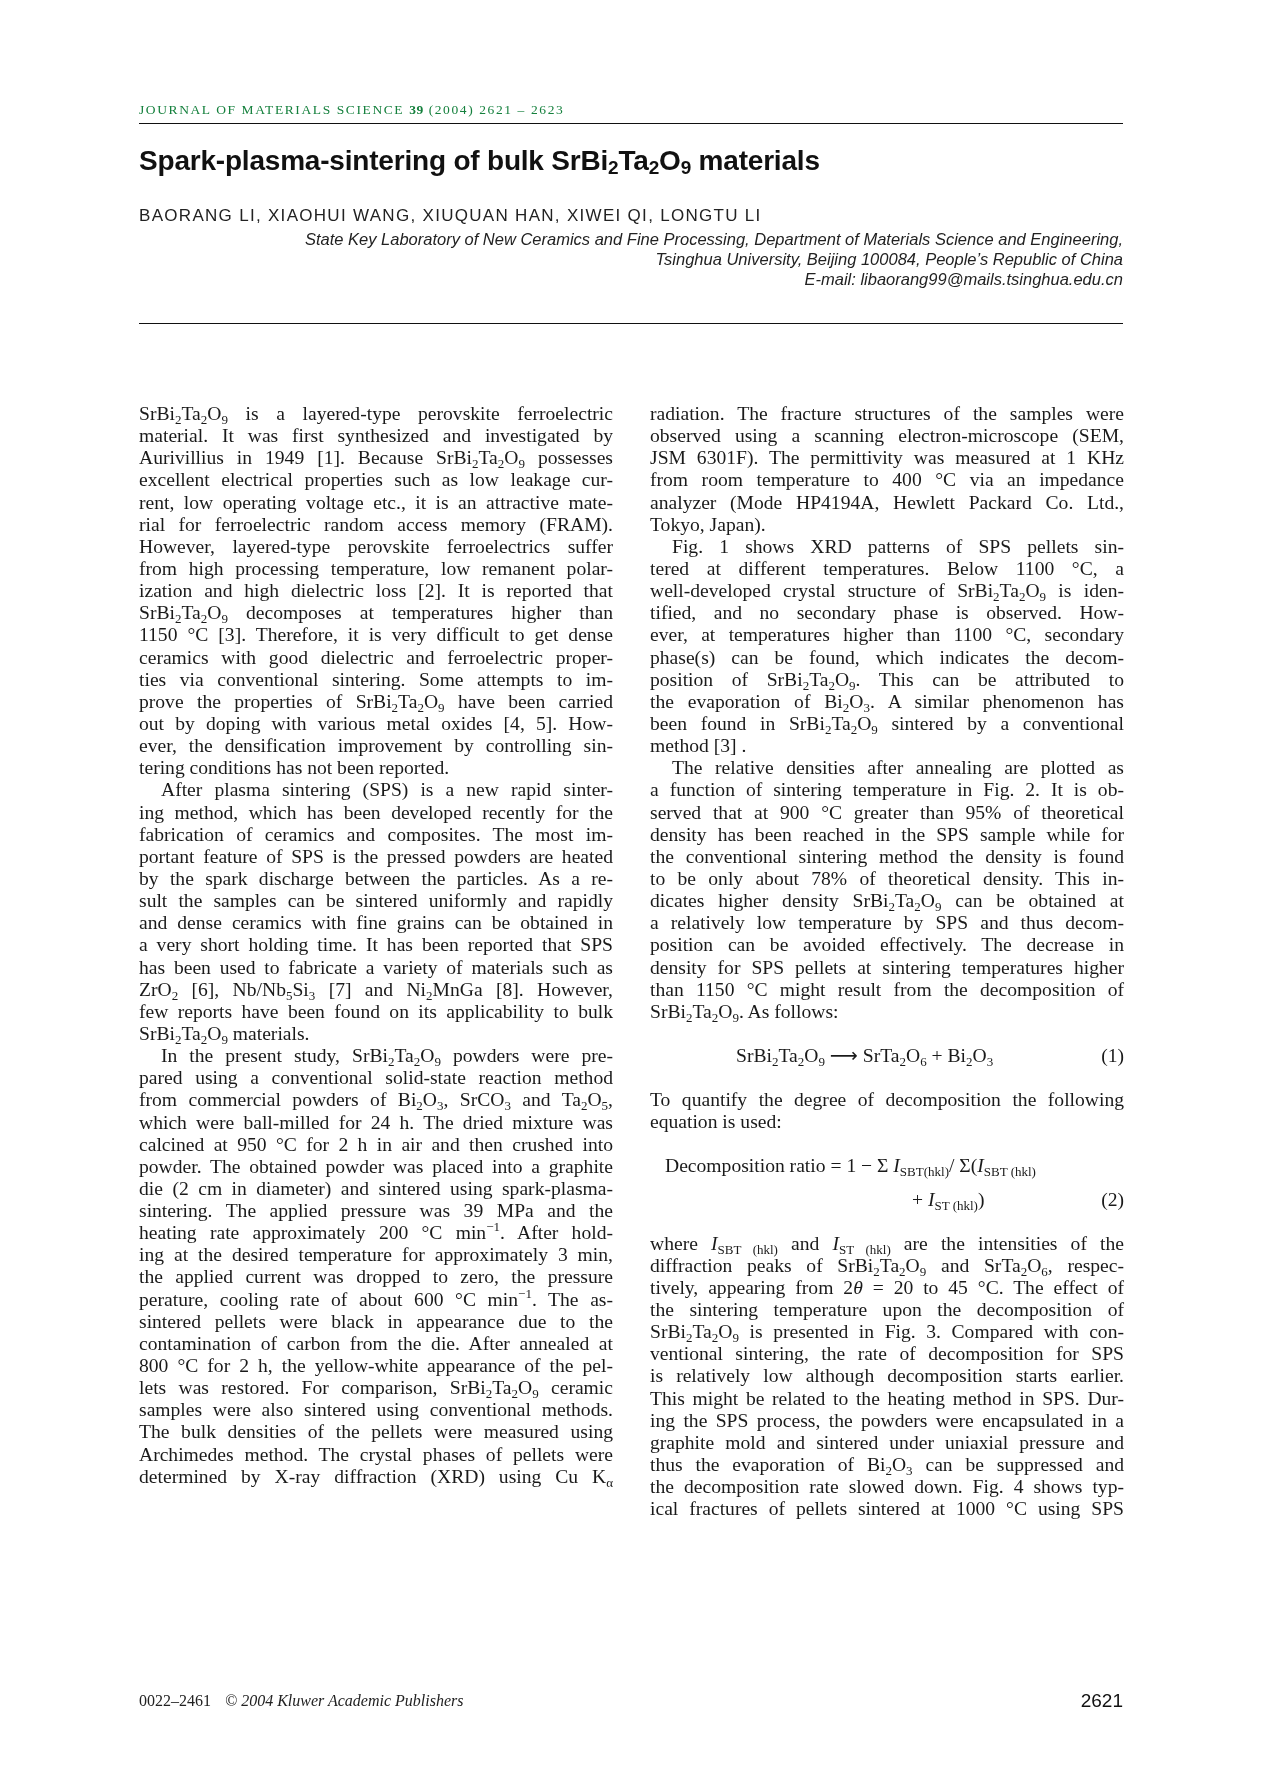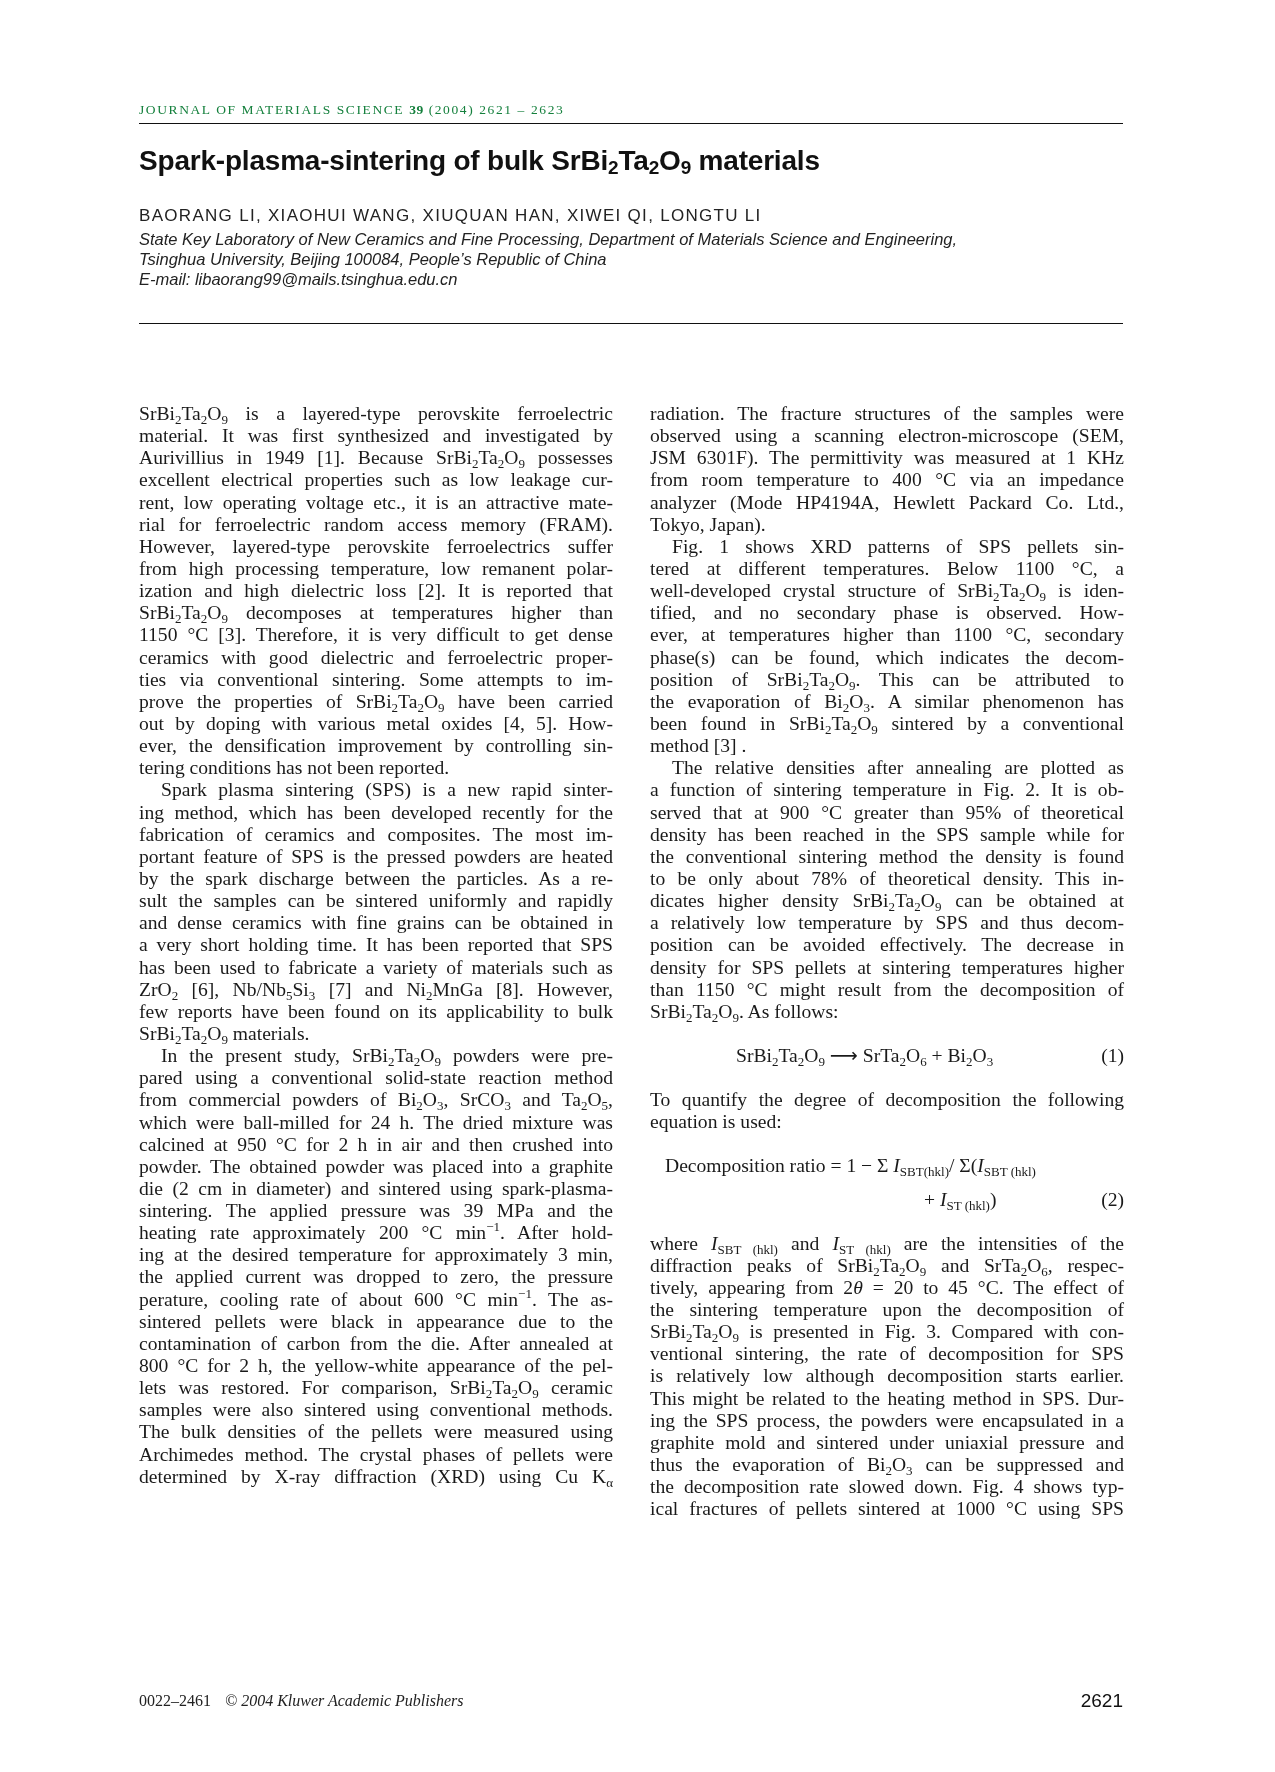--- a/index.html
+++ b/index.html
@@ -24,21 +24,21 @@
   .title sub { font-size: 19px; vertical-align: -4px; line-height: 0; }
 
   .authors {
     position: absolute; left: 139px; top: 206px; width: 984px;
     font-family: "Liberation Sans", sans-serif; font-size: 17px; letter-spacing: 1.3px; color: #222;
   }
   .affil {
     position: absolute; left: 139px; top: 229px; width: 984px;
     font-family: "Liberation Sans", sans-serif; font-style: italic; font-size: 16.5px; line-height: 20px; color: #222;
   }
-  .affil div { white-space: nowrap; }
+  .affil div { white-space: nowrap; text-align: right; }
 
   .col {
     position: absolute; top: 403px; width: 474px;
     font-family: "Liberation Serif", serif; font-size: 19.6px; line-height: 22.15px; color: #1a1a1a;
   }
   .col.left { left: 139px; }
   .col.right { left: 650px; }
   .ln { text-align: justify; text-align-last: justify; white-space: nowrap; height: 22.15px; overflow: visible; }
   .ln.last { text-align-last: left; }
   .ln.indent { text-indent: 22px; }
@@ -94,21 +94,21 @@
       <div class="ln">from high processing temperature, low remanent polar-</div>
       <div class="ln">ization and high dielectric loss [2]. It is reported that</div>
       <div class="ln">SrBi<sub>2</sub>Ta<sub>2</sub>O<sub>9</sub> decomposes at temperatures higher than</div>
       <div class="ln">1150 °C [3]. Therefore, it is very difficult to get dense</div>
       <div class="ln">ceramics with good dielectric and ferroelectric proper-</div>
       <div class="ln">ties via conventional sintering. Some attempts to im-</div>
       <div class="ln">prove the properties of SrBi<sub>2</sub>Ta<sub>2</sub>O<sub>9</sub> have been carried</div>
       <div class="ln">out by doping with various metal oxides [4, 5]. How-</div>
       <div class="ln">ever, the densification improvement by controlling sin-</div>
       <div class="ln last">tering conditions has not been reported.</div>
-      <div class="ln indent">Spark plasma sintering (SPS) is a new rapid sinter-</div>
+      <div class="ln indent">After plasma sintering (SPS) is a new rapid sinter-</div>
       <div class="ln">ing method, which has been developed recently for the</div>
       <div class="ln">fabrication of ceramics and composites. The most im-</div>
       <div class="ln">portant feature of SPS is the pressed powders are heated</div>
       <div class="ln">by the spark discharge between the particles. As a re-</div>
       <div class="ln">sult the samples can be sintered uniformly and rapidly</div>
       <div class="ln">and dense ceramics with fine grains can be obtained in</div>
       <div class="ln">a very short holding time. It has been reported that SPS</div>
       <div class="ln">has been used to fabricate a variety of materials such as</div>
       <div class="ln">ZrO<sub>2</sub> [6], Nb/Nb<sub>5</sub>Si<sub>3</sub> [7] and Ni<sub>2</sub>MnGa [8]. However,</div>
       <div class="ln">few reports have been found on its applicability to bulk</div>
@@ -171,21 +171,21 @@
       <div class="gap"></div>
       <div class="ln">To quantify the degree of decomposition the following</div>
       <div class="ln last">equation is used:</div>
       <div class="gap"></div>
       <div class="eq">
         <span class="body" style="left: 15px;">Decomposition ratio = 1 − Σ <i>I</i><sub>SBT(hkl)</sub>/ Σ(<i>I</i><sub>SBT (hkl)</sub></span>
         <span class="num"></span>
       </div>
       <div class="gap" style="height: 11px;"></div>
       <div class="eq">
-        <span class="body" style="left: 274px;">+ <i>I</i><sub>ST (hkl)</sub>)</span>
+        <span class="body" style="left: 262px;">+ <i>I</i><sub>ST (hkl)</sub>)</span>
         <span class="num">(2)</span>
       </div>
       <div class="gap"></div>
       <div class="ln">where <i>I</i><sub>SBT (hkl)</sub> and <i>I</i><sub>ST (hkl)</sub> are the intensities of the</div>
       <div class="ln">diffraction peaks of SrBi<sub>2</sub>Ta<sub>2</sub>O<sub>9</sub> and SrTa<sub>2</sub>O<sub>6</sub>, respec-</div>
       <div class="ln">tively, appearing from 2<i>θ</i> = 20 to 45 °C. The effect of</div>
       <div class="ln">the sintering temperature upon the decomposition of</div>
       <div class="ln">SrBi<sub>2</sub>Ta<sub>2</sub>O<sub>9</sub> is presented in Fig. 3. Compared with con-</div>
       <div class="ln">ventional sintering, the rate of decomposition for SPS</div>
       <div class="ln">is relatively low although decomposition starts earlier.</div>

